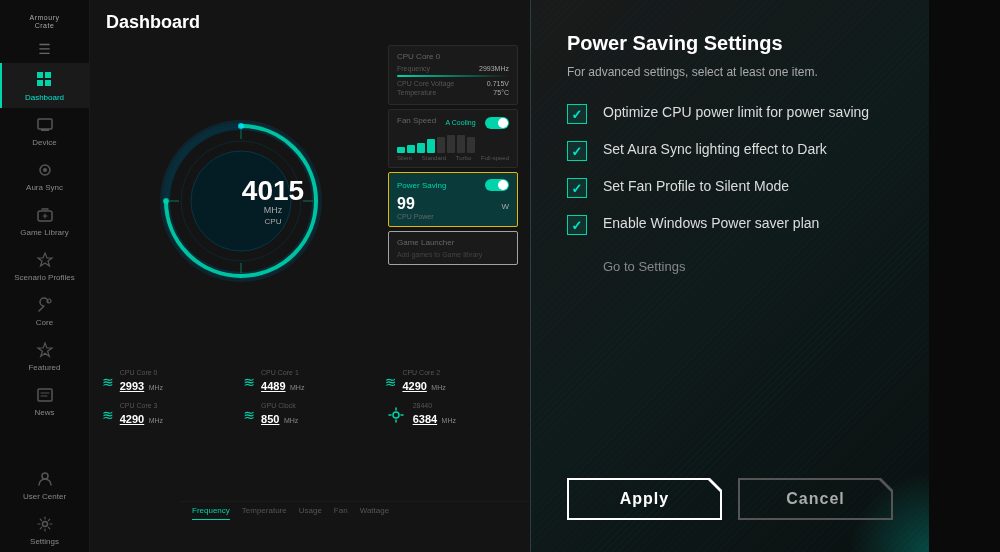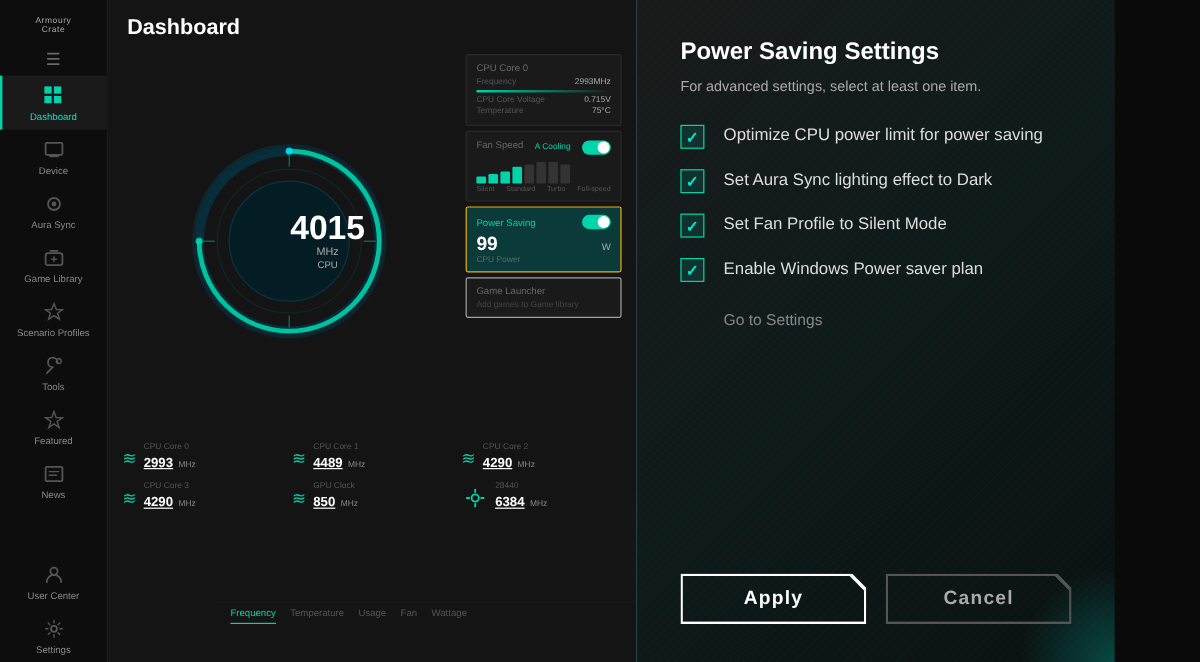--- a/index.html
+++ b/index.html
@@ -608,21 +608,21 @@
       <span class="sidebar-label">Scenario Profiles</span>
     </div>
 
     <div class="sidebar-item">
       <div class="sidebar-icon">
         <svg viewBox="0 0 18 18" fill="none">
           <path d="M3 15l5-5m4-4a4 4 0 10-4 4" stroke="#555" stroke-width="1.5" stroke-linecap="round"></path>
           <circle cx="13" cy="5" r="2" stroke="#555" stroke-width="1.2"></circle>
         </svg>
       </div>
-      <span class="sidebar-label">Tools</span>
+      <span class="sidebar-label">Core</span>
     </div>
 
     <div class="sidebar-item">
       <div class="sidebar-icon">
         <svg viewBox="0 0 18 18" fill="none">
           <path d="M9 2l1.8 5H16l-4.4 3.2 1.7 5.2L9 12.3l-4.3 3.1 1.7-5.2L2 7h5.2z" stroke="#555" stroke-width="1.2" fill="none"></path>
         </svg>
       </div>
       <span class="sidebar-label">Featured</span>
     </div>

